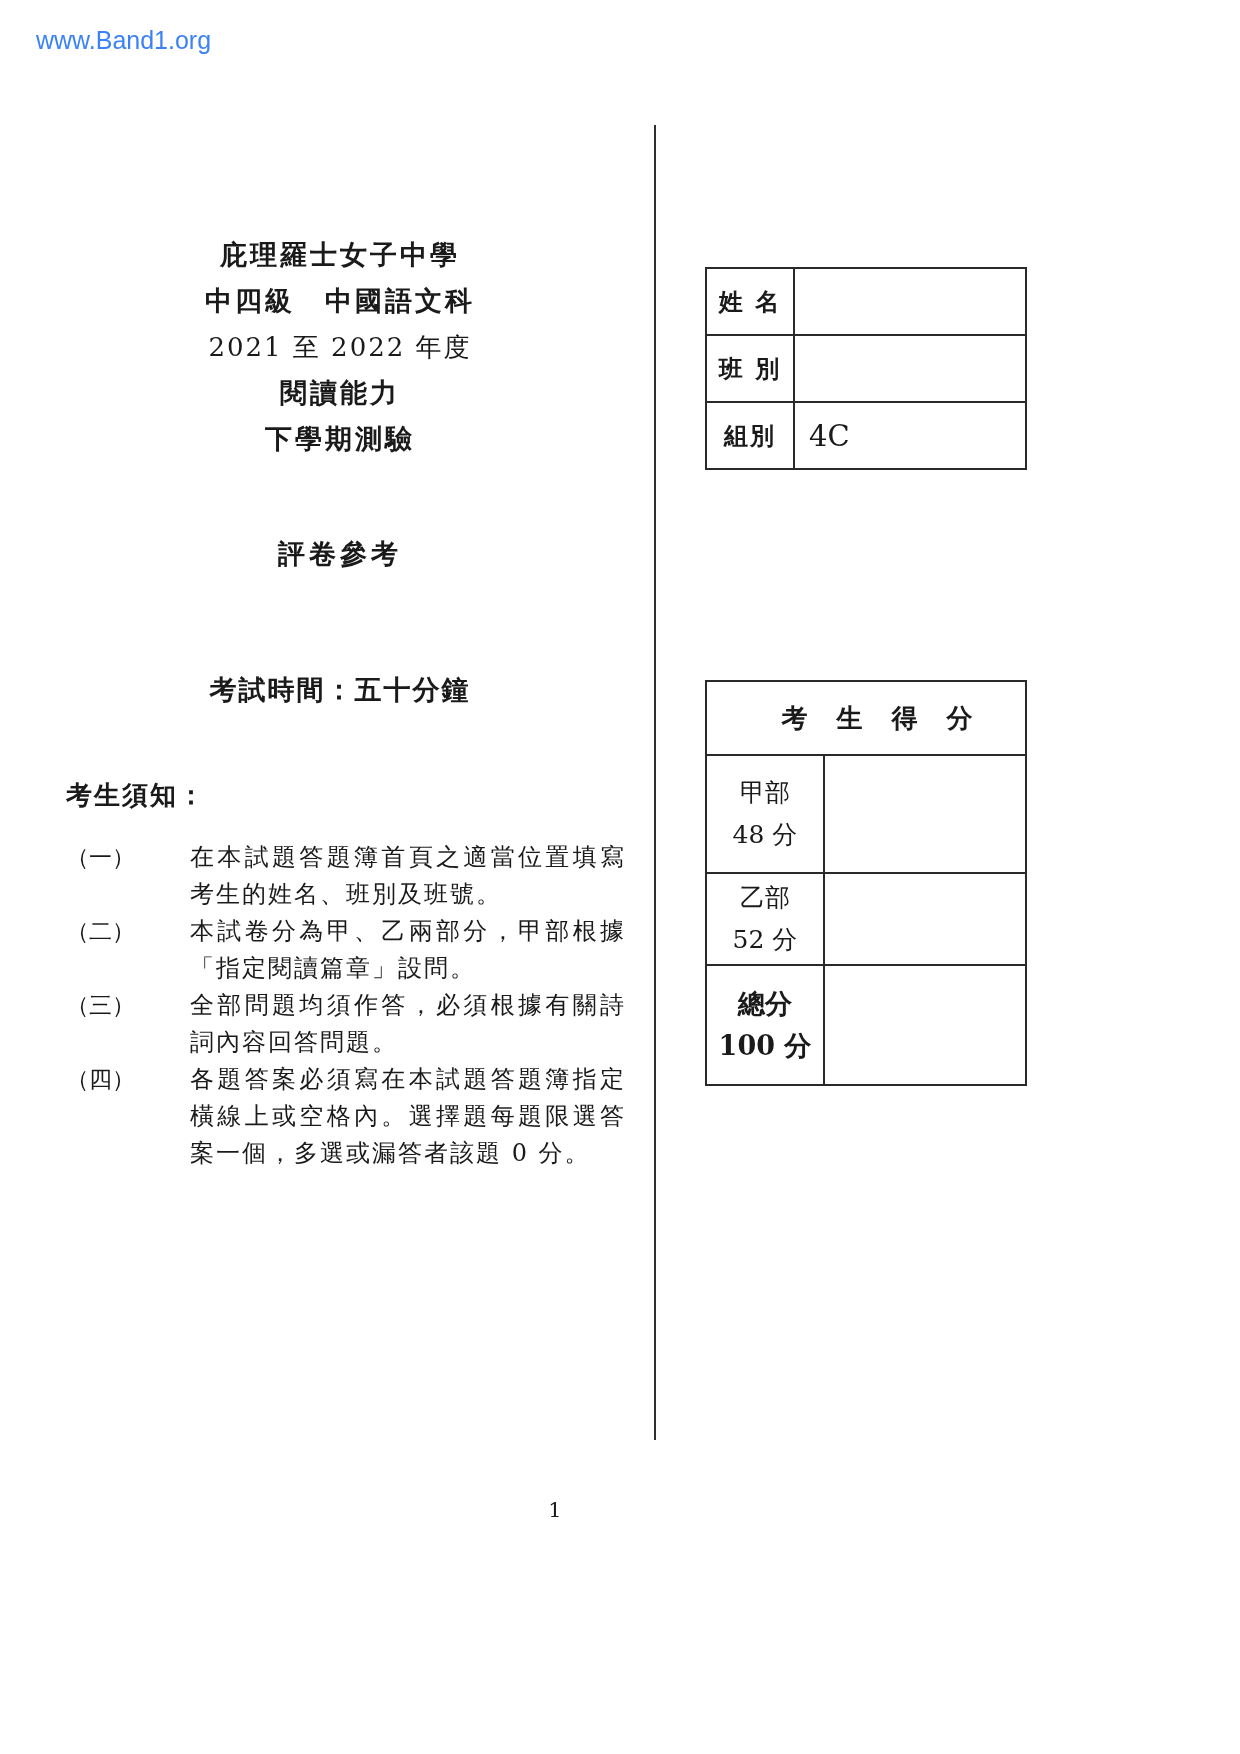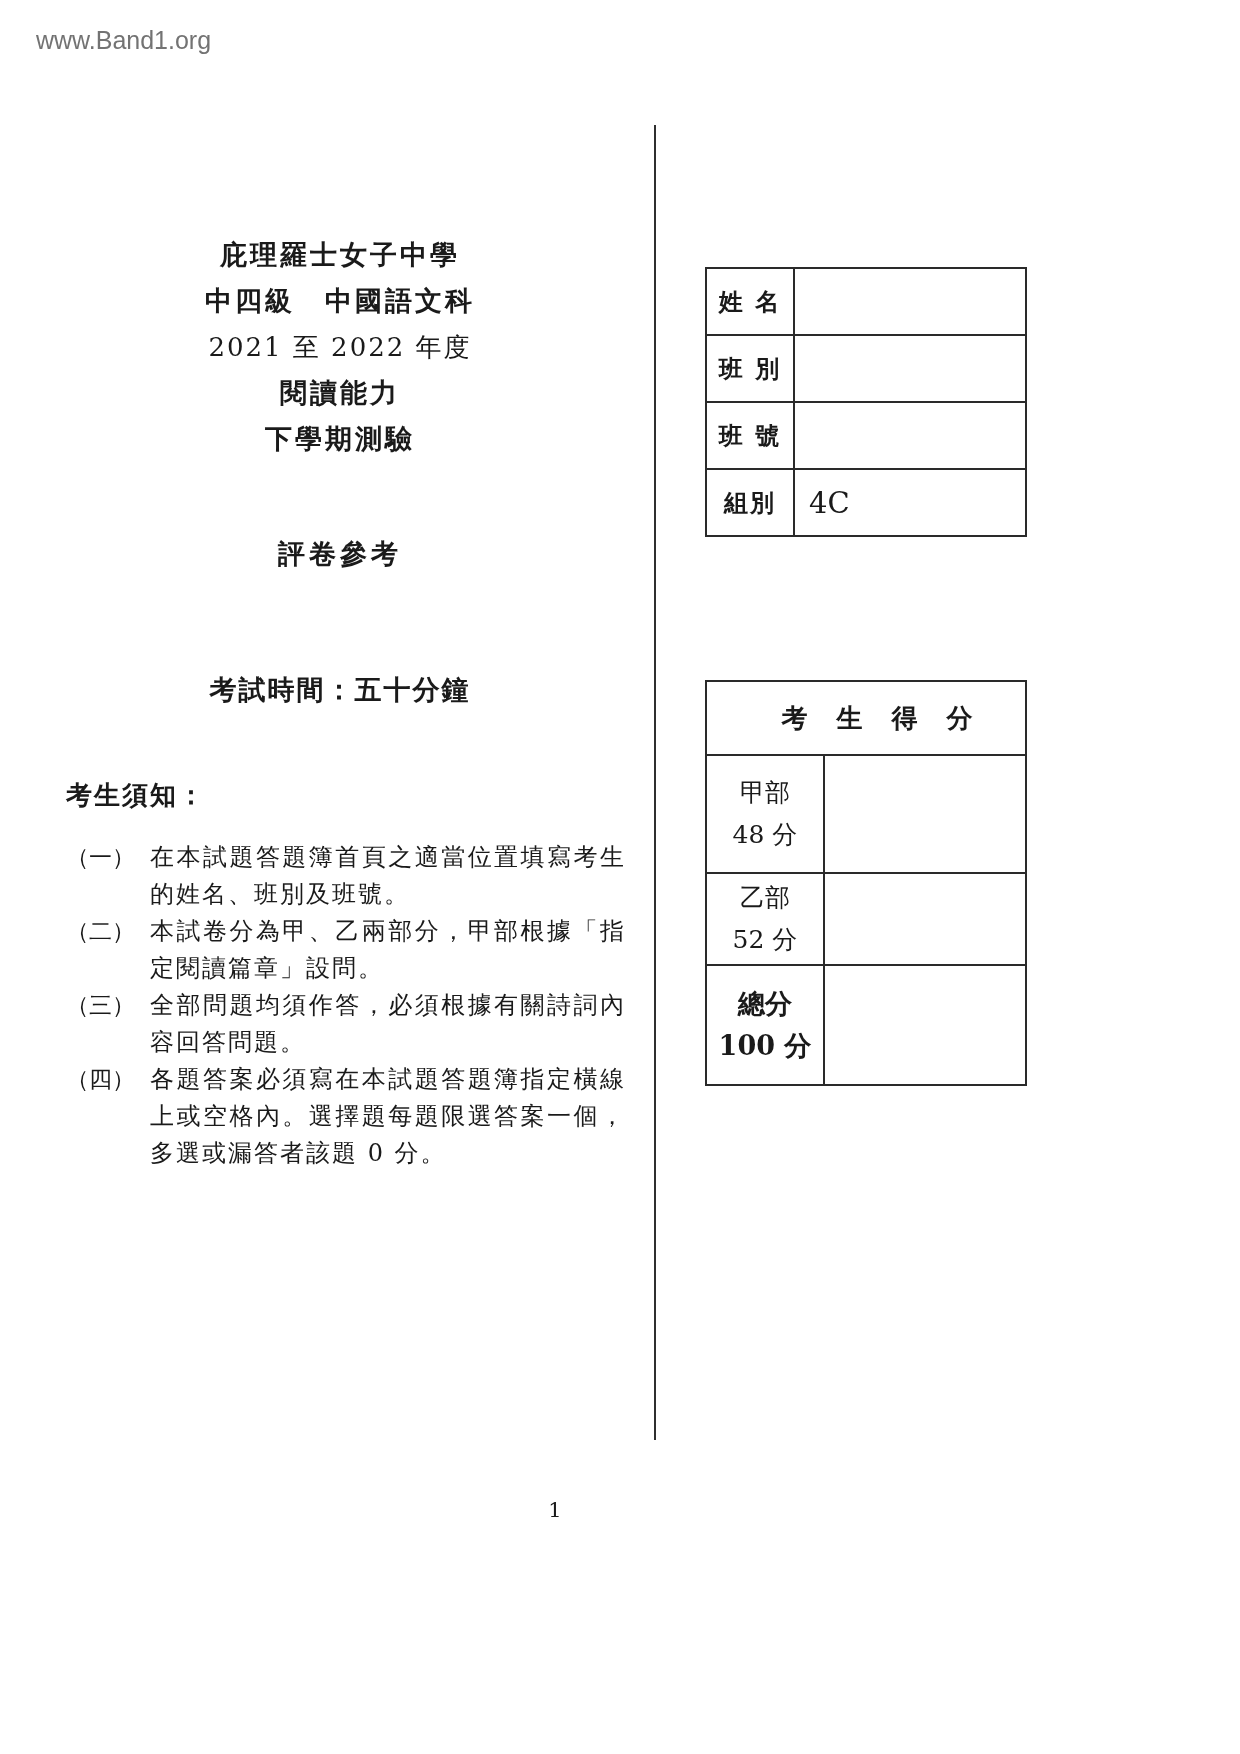--- a/index.html
+++ b/index.html
@@ -12,21 +12,21 @@
     font-family: "DejaVu Serif", "Liberation Serif", serif;
     color: #1a1a1a;
     overflow: hidden;
   }
   .watermark {
     position: absolute;
     left: 36px;
     top: 26px;
     font-family: "Liberation Sans", "DejaVu Sans", sans-serif;
     font-size: 25px;
-    color: #737373;
+    color: #3b82f6;
   }
   .v-divider {
     position: absolute;
     left: 654px;
     top: 125px;
     width: 2px;
     height: 1315px;
     background: #2f2f2f;
   }
   .title-block {
@@ -90,20 +90,21 @@
     font-size: 23px;
     line-height: 37px;
   }
   .note-text {
     width: 476px;
     font-size: 24px;
     line-height: 37px;
     letter-spacing: 2px;
     text-align: justify;
     text-justify: inter-character;
+    margin-left: 40px;
   }
   .info-table {
     position: absolute;
     left: 705px;
     top: 267px;
     border-collapse: collapse;
   }
   .info-table td {
     border: 2px solid #2a2a2a;
     height: 67px;
@@ -209,24 +210,20 @@
     <tbody>
         <tr>
       <td class="lbl">姓 名</td>
       <td class="val"></td>
     </tr>
     <tr>
       <td class="lbl">班 別</td>
       <td class="val"></td>
     </tr>
     <tr>
-      <td class="lbl">班 號</td>
-      <td class="val"></td>
-    </tr>
-    <tr>
       <td class="lbl">組別</td>
       <td class="val">4C</td>
     </tr>
   </tbody>
     </table>
 
   <table class="score-table">
     <tbody>
         <tr>
       <td class="head" colspan="2">考 生 得 分</td>

